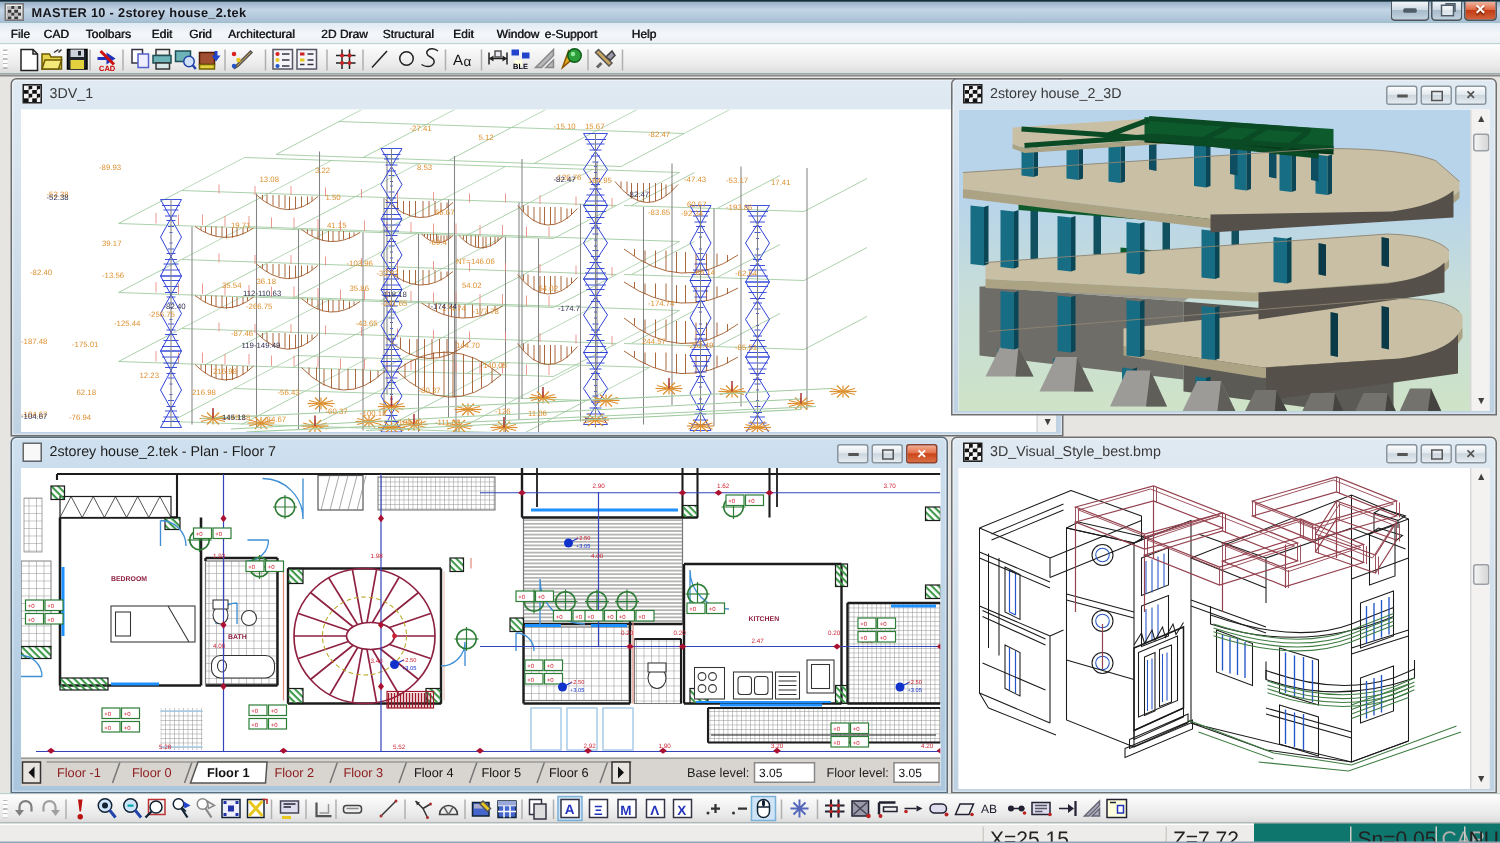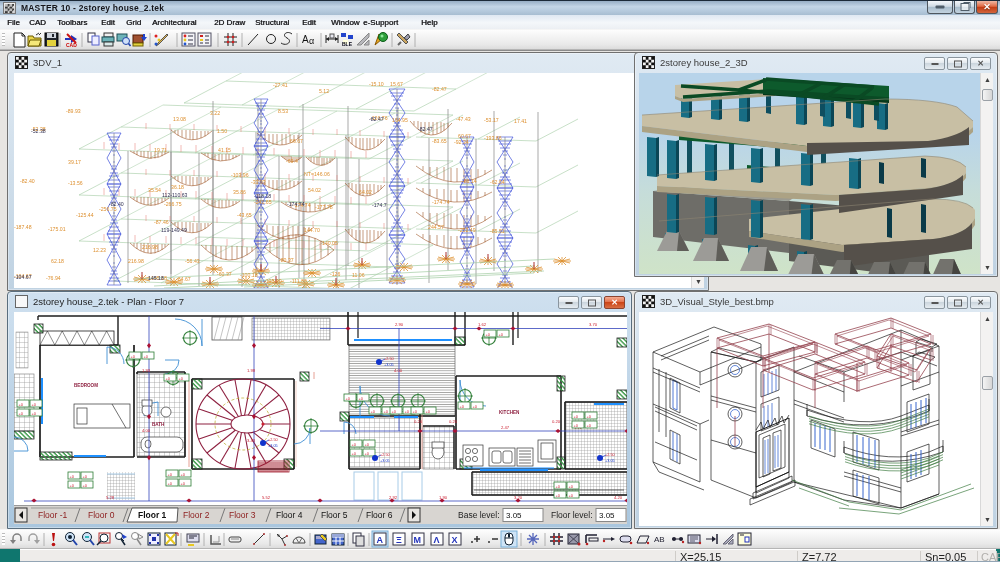--- a/index.html
+++ b/index.html
@@ -34,22 +34,22 @@
   #menubar span{position:absolute;top:3px;text-shadow:0.4px 0 0 #333;}
   
   .tbar{position:absolute;left:0;width:1000px;
     background:linear-gradient(#fdfdfd,#e9e9e9 75%,#dcdcdc);
     border-top:1px solid #f5f5f5;border-bottom:1px solid #b5b5b5;box-sizing:border-box;}
   #toolbar{top:29px;height:21px;}
   #btoolbar{top:529px;height:20px;}
   .grip{position:absolute;left:2px;top:3px;bottom:3px;width:3px;
     background:repeating-linear-gradient(#bbb 0 1px,#fff 1px 3px);}
   
-  #statusbar{position:absolute;left:0;top:549px;width:976px;height:13px;
-    background:#eeecea;border-top:1px solid #fff;font-size:11px;color:#222;box-sizing:border-box;margin-left:20px;}
+  #statusbar{position:absolute;left:0;top:549px;width:836px;height:13px;
+    background:#eeecea;border-top:1px solid #fff;font-size:14px;color:#222;box-sizing:border-box;}
   #statusbar .cell{position:absolute;top:1px;}
   #statusbar .vline{position:absolute;top:1px;width:1px;height:11px;background:#cfccc8;}
   #statusbar .bot{position:absolute;left:0;top:11px;width:1000px;height:2px;background:#93a5b5;}
   
   #mdi{position:absolute;left:0;top:50px;width:1000px;height:479px;
      background:#e7e5e2;border-top:1px solid #8a8a8a;box-sizing:border-box;}
   .win{position:absolute;border:1px solid #707070;border-radius:4px 4px 0 0;
     background:linear-gradient(#e0eaf3,#bfd2e2);box-sizing:border-box;
     box-shadow:0 0 0 1px rgba(255,255,255,.35) inset;}
   .wtitle{position:absolute;left:0;top:0;right:0;height:20px;font-size:9.5px;color:#3a3a3a;}

